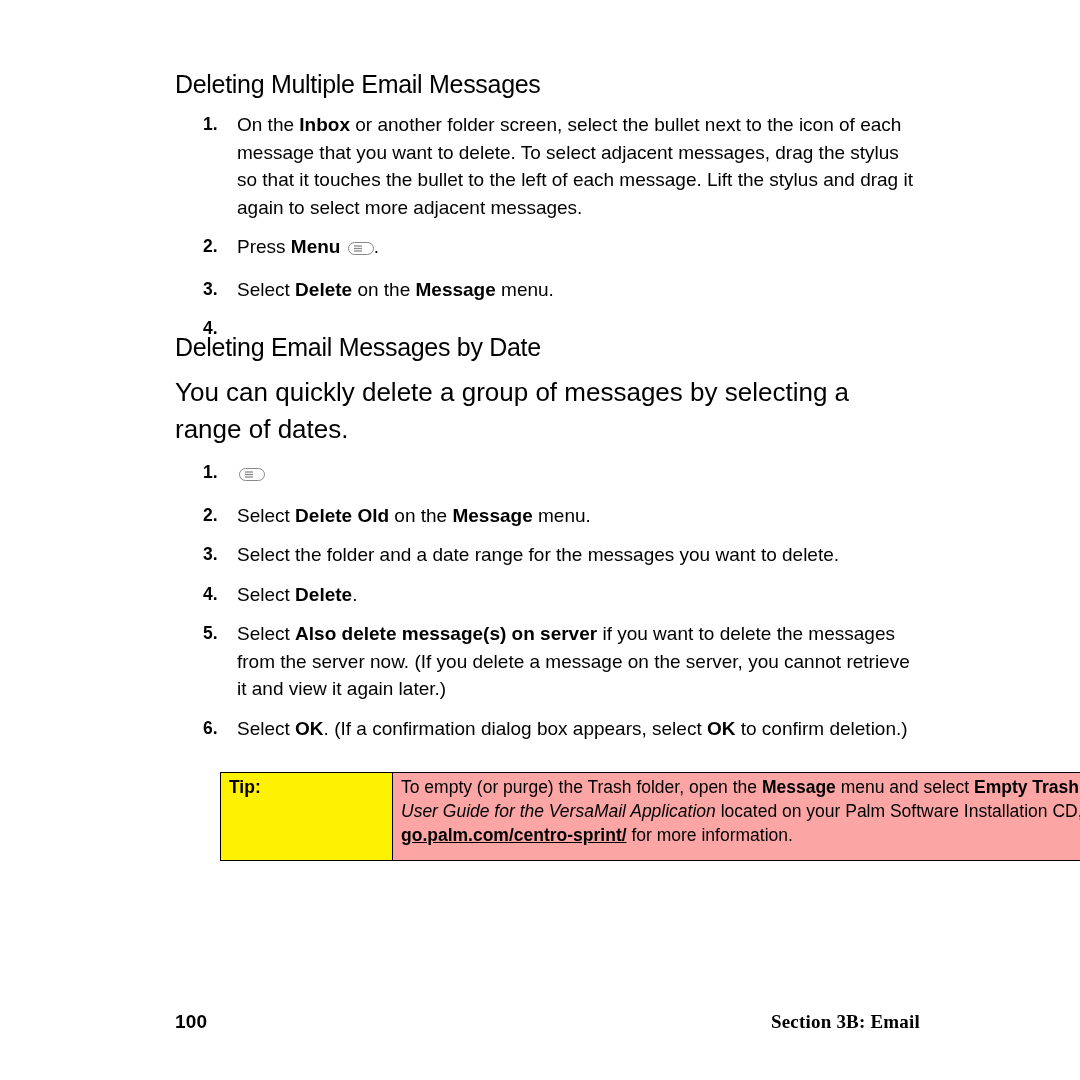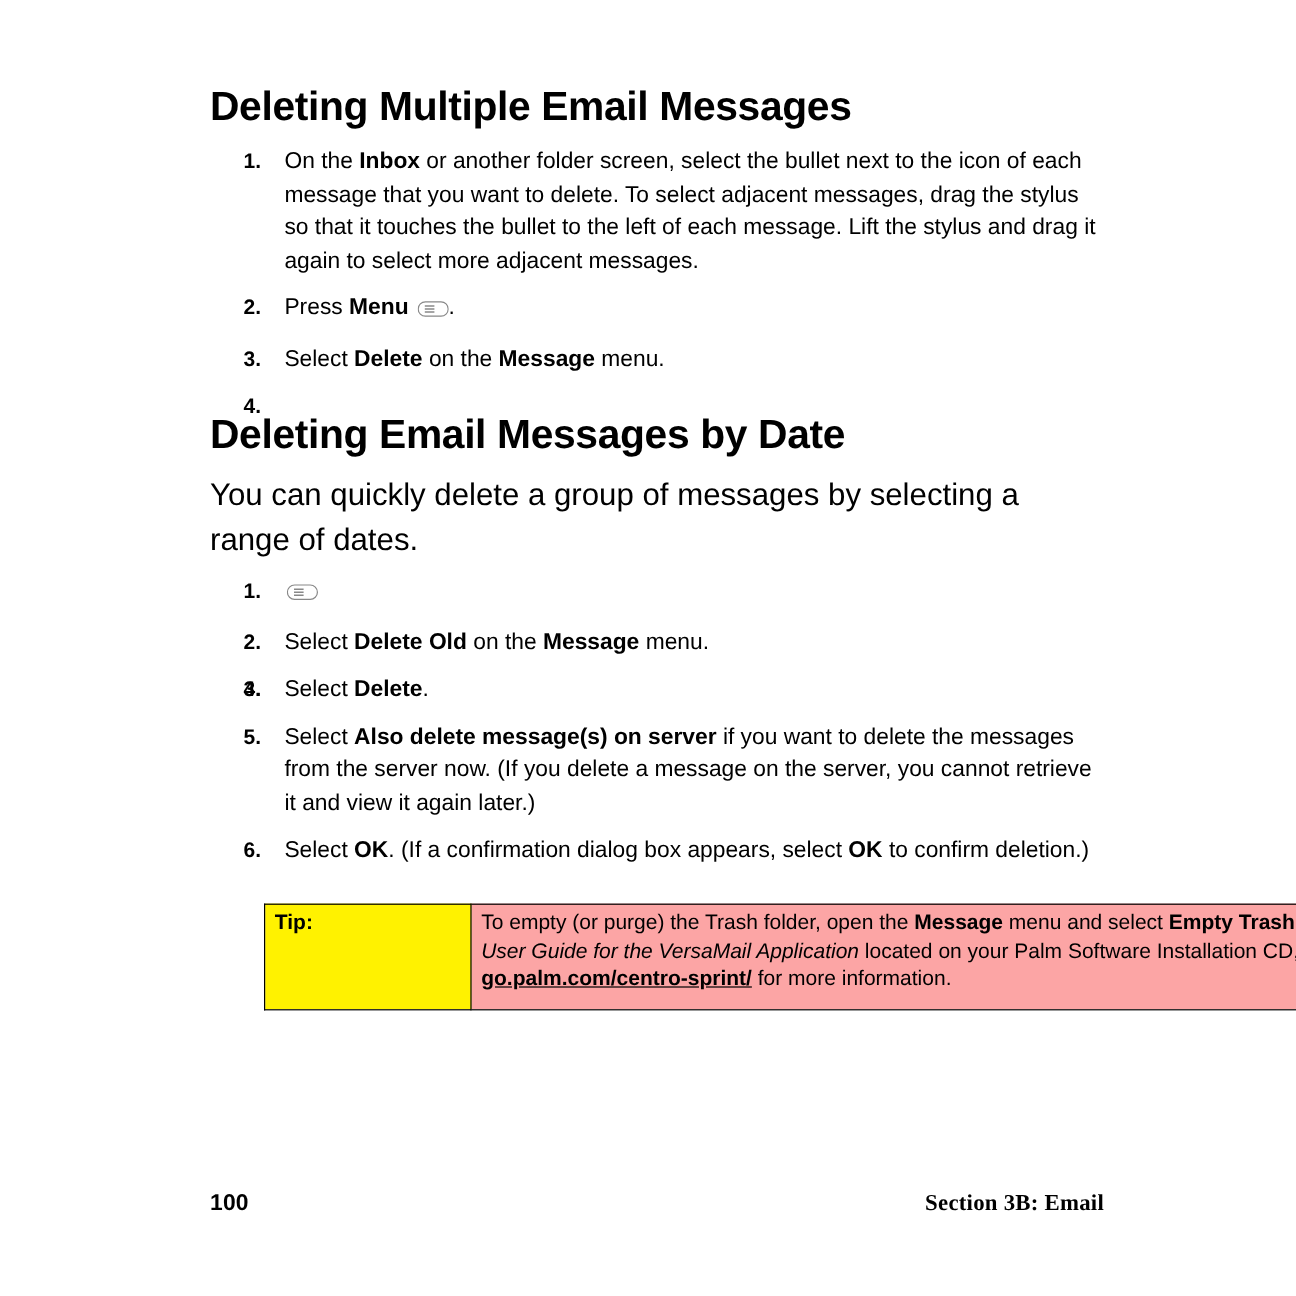--- a/index.html
+++ b/index.html
@@ -9,22 +9,22 @@
       background: #fff;
       color: #000;
     }
     .page {
       width: 920px;
       margin: 0 auto;
       padding: 70px 80px 40px 95px;
       box-sizing: border-box;
     }
     h2 {
-      font-size: 34px;
-      font-weight: bold;
+      font-size: 25px;
+      font-weight: normal;
       margin: 0 0 12px 0;
       letter-spacing: -0.3px;
     }
     .intro {
       font-size: 26px;
       margin: 8px 0 12px 0;
       line-height: 1.4;
     }
     ol {
       list-style: none;
@@ -112,21 +112,21 @@
     <h2>Deleting Email Messages by Date</h2>
     <p class="intro">You can quickly delete a group of messages by selecting a range of dates.</p>
     <ol>
       <li><span class="num">1</span><span class="menu-icon"><svg width="26" height="16">
               <rect x="0.5" y="2.5" width="25" height="12" rx="6" fill="#fff" stroke="#888" stroke-width="1"></rect>
               <line x1="6" y1="6" x2="14" y2="6" stroke="#888" stroke-width="1.3"></line>
               <line x1="6" y1="8.5" x2="14" y2="8.5" stroke="#888" stroke-width="1.3"></line>
               <line x1="6" y1="11" x2="14" y2="11" stroke="#888" stroke-width="1.3"></line>
             </svg></span></li>
       <li><span class="num">2</span><span>Select <span class="b">Delete Old</span> on the <span class="b">Message</span> menu.</span></li>
-      <li><span class="num">3</span></li>
+      <li><span class="num">3</span><span>Select the folder and a date range for the messages you want to delete.</span></li>
       <li><span class="num">4</span><span>Select <span class="b">Delete</span>.</span></li>
       <li><span class="num">5</span><span>Select <span class="b">Also delete message(s) on server</span> if you want to delete the messages from the server now. (If you delete a message on the server, you cannot retrieve it and view it again later.)</span></li>
       <li><span class="num">6</span><span>Select <span class="b">OK</span>. (If a confirmation dialog box appears, select <span class="b">OK</span> to confirm deletion.)</span></li>
     </ol>
   </div>
 
   <table class="tip-table">
     <tbody>
         <tr>
       <td class="label">Tip:</td>

